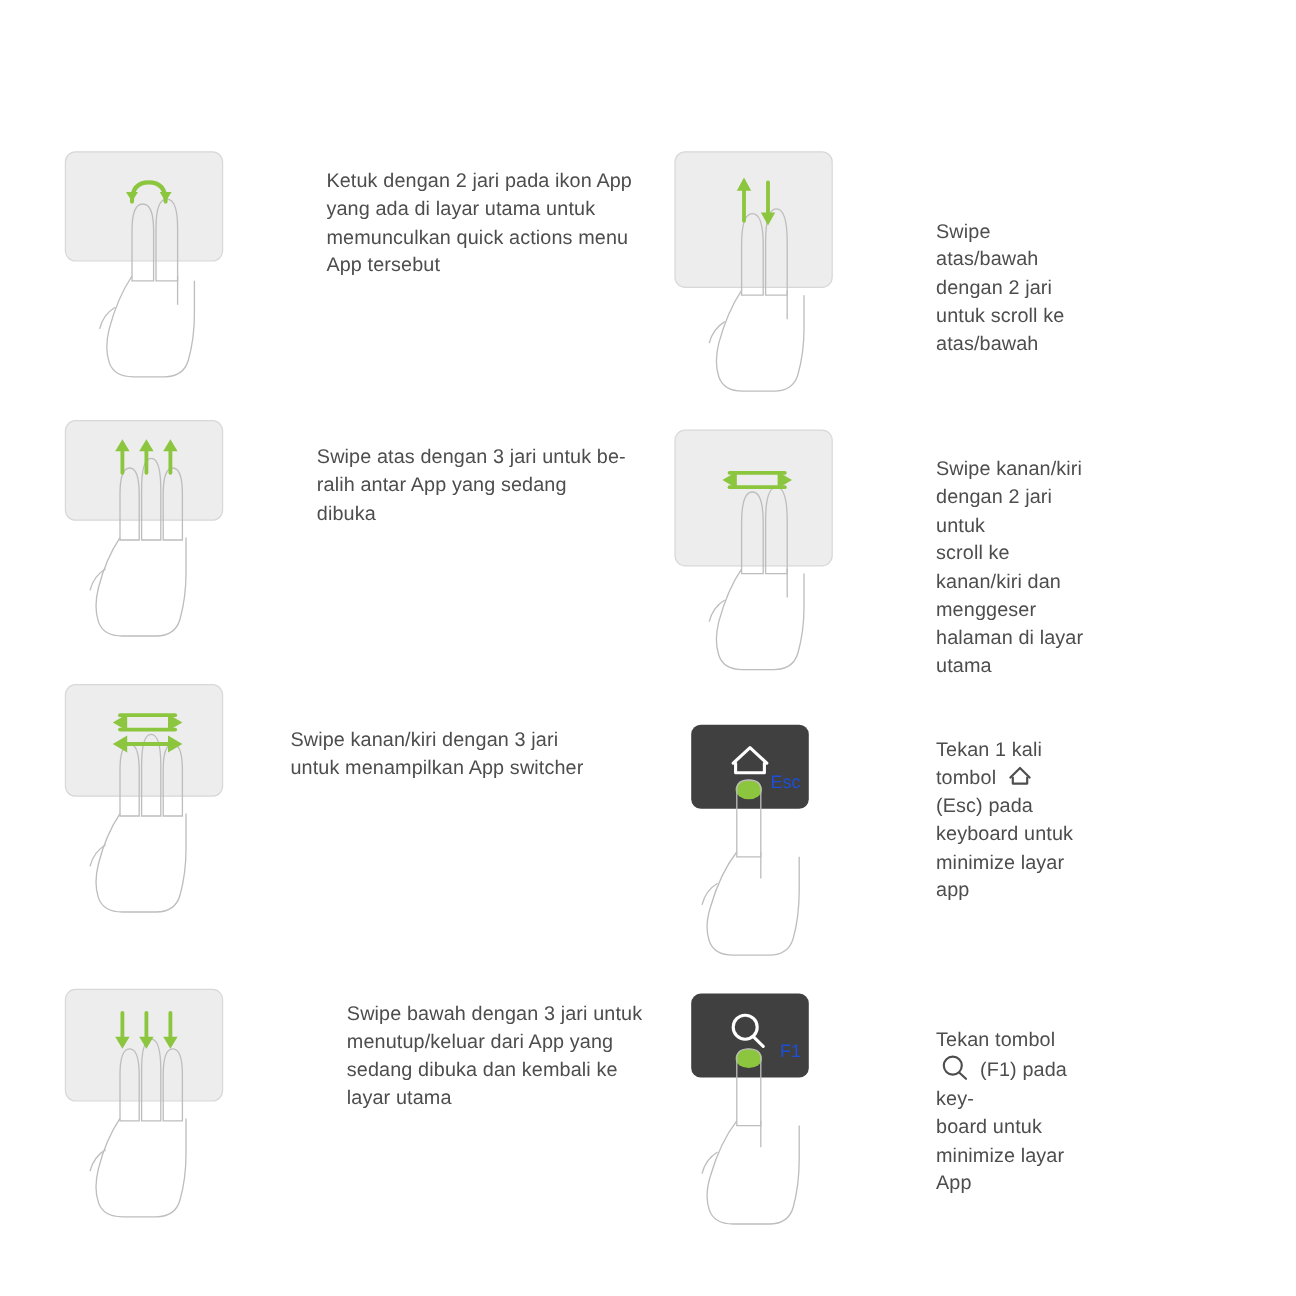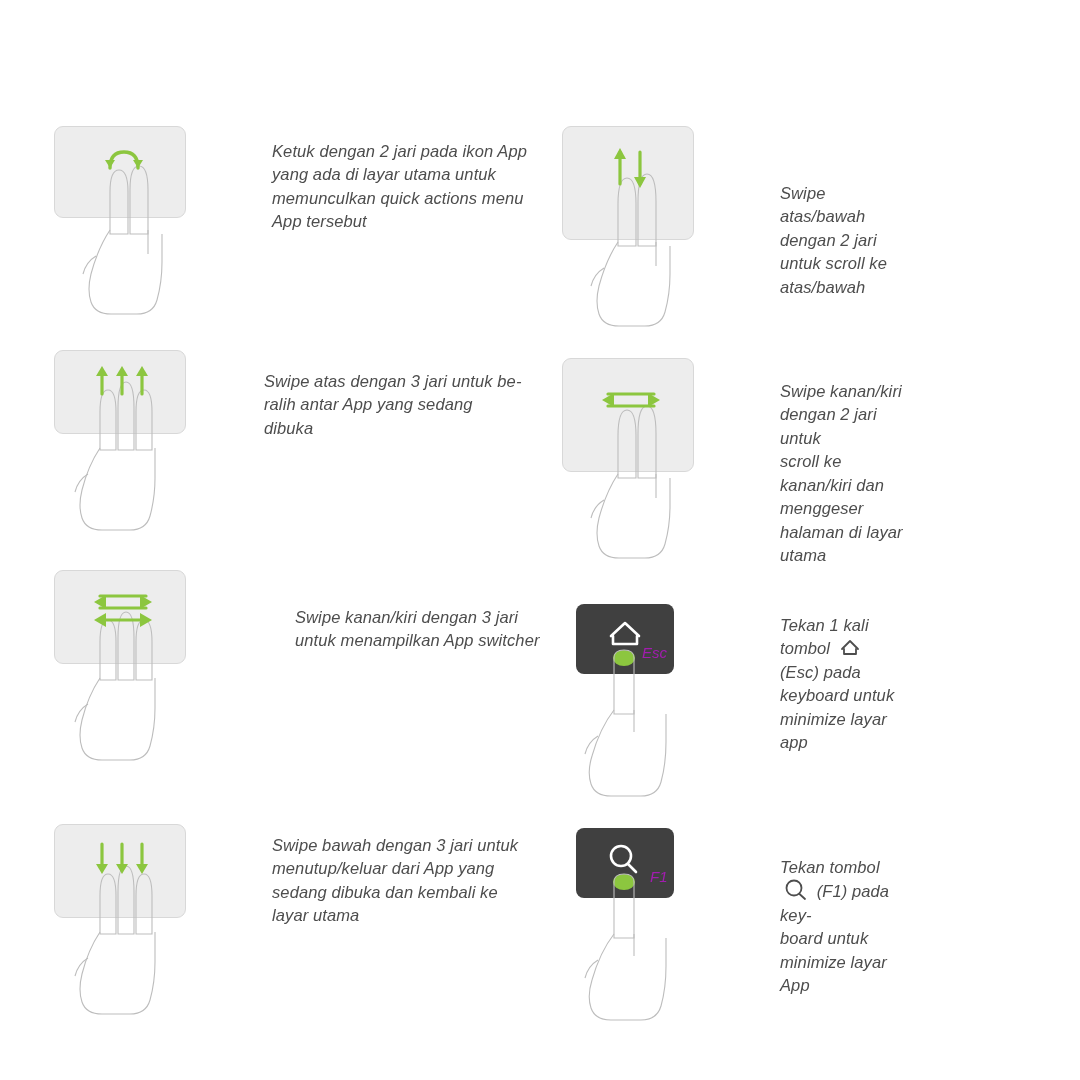--- a/index.html
+++ b/index.html
@@ -11,21 +11,20 @@
     height: 1080px;
     background: #ffffff;
     font-family: "Liberation Sans", sans-serif;
     color: #4a4a4a;
     overflow: hidden;
   }
   .sheet {
     position: relative;
     width: 903px;
     height: 1080px;
-    font-style: italic;
   }
   .item {
     position: absolute;
     display: flex;
     align-items: flex-start;
   }
   .figure {
     position: relative;
     flex: 0 0 auto;
   }
@@ -55,21 +54,21 @@
     top: 0;
   }
   
   .key {
     position: absolute;
     background: #404040;
     border-radius: 8px;
   }
   .key-label {
     position: absolute;
-    color: #a21caf;
+    color: #1d4ed8;
     font-size: 15px;
   }
   .key-glyph {
     position: absolute;
   }
   .inline-glyph {
     display: inline-block;
     vertical-align: -4px;
     margin: 0 3px;
   }
@@ -202,21 +201,21 @@
           <line x1="46" y1="26" x2="92" y2="26"></line>
           <line x1="46" y1="38" x2="92" y2="38"></line>
           <line x1="46" y1="50" x2="92" y2="50"></line>
         </g>
         <path d="M40 32 l12 -7 l0 14 z" fill="#8CC63F"></path>
         <path d="M98 32 l-12 -7 l0 14 z" fill="#8CC63F"></path>
         <path d="M40 50 l12 -7 l0 14 z" fill="#8CC63F"></path>
         <path d="M98 50 l-12 -7 l0 14 z" fill="#8CC63F"></path>
       </svg>
     </div>
-    <div class="caption" style="margin-left:81px; margin-top:36px;">Swipe kanan/kiri dengan 3 jari
+    <div class="caption" style="margin-left:28px; margin-top:36px;">Swipe kanan/kiri dengan 3 jari
 untuk menampilkan App switcher</div>
   </div>
 
   <div class="item" style="left:562px; top:600px;">
     <div class="figure" style="width:160px;height:200px;">
       <div class="key" style="left:14px;top:4px;width:98px;height:70px;"></div>
       <svg class="key-glyph" style="left:14px;top:4px;" width="98" height="70" viewBox="0 0 98 70">
         <path d="M35 32 l14 -13 l14 13" fill="none" stroke="#ffffff" stroke-width="2.6" stroke-linecap="round" stroke-linejoin="round"></path>
         <path d="M37 32 l0 8 l24 0 l0 -8" fill="none" stroke="#ffffff" stroke-width="2.6" stroke-linecap="round" stroke-linejoin="round"></path>
       </svg>
@@ -258,21 +257,21 @@
         <g stroke="#8CC63F" stroke-width="3.2" stroke-linecap="round" fill="none">
           <line x1="48" y1="20" x2="48" y2="42"></line>
           <line x1="68" y1="20" x2="68" y2="42"></line>
           <line x1="88" y1="20" x2="88" y2="42"></line>
         </g>
         <path d="M48 50 l-6 -10 l12 0 z" fill="#8CC63F"></path>
         <path d="M68 50 l-6 -10 l12 0 z" fill="#8CC63F"></path>
         <path d="M88 50 l-6 -10 l12 0 z" fill="#8CC63F"></path>
       </svg>
     </div>
-    <div class="caption" style="margin-left:58px; margin-top:10px;">Swipe bawah dengan 3 jari untuk
+    <div class="caption" style="margin-left:75px; margin-top:10px;">Swipe bawah dengan 3 jari untuk
 menutup/keluar dari App yang
 sedang dibuka dan kembali ke
 layar utama</div>
   </div>
 
   <div class="item" style="left:562px; top:824px;">
     <div class="figure" style="width:160px;height:200px;">
       <div class="key" style="left:14px;top:4px;width:98px;height:70px;"></div>
       <svg class="key-glyph" style="left:14px;top:4px;" width="98" height="70" viewBox="0 0 98 70">
         <circle cx="45" cy="28" r="10" fill="none" stroke="#ffffff" stroke-width="2.6"></circle>

